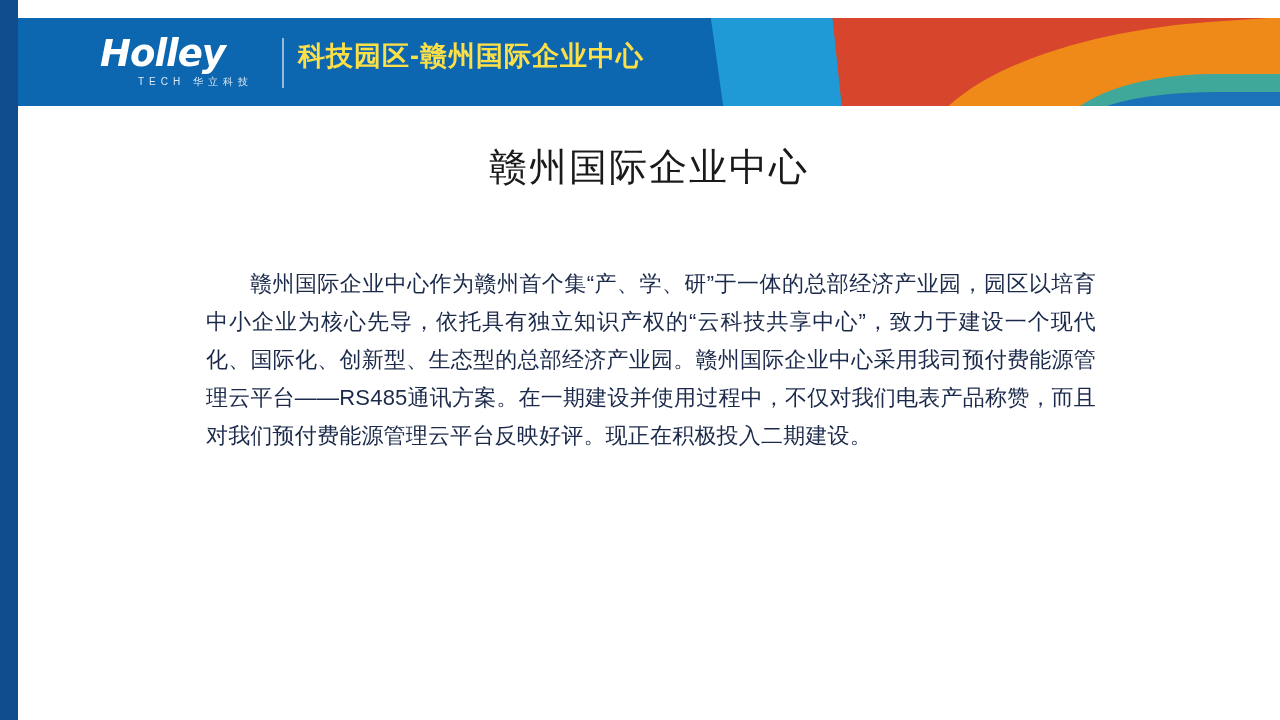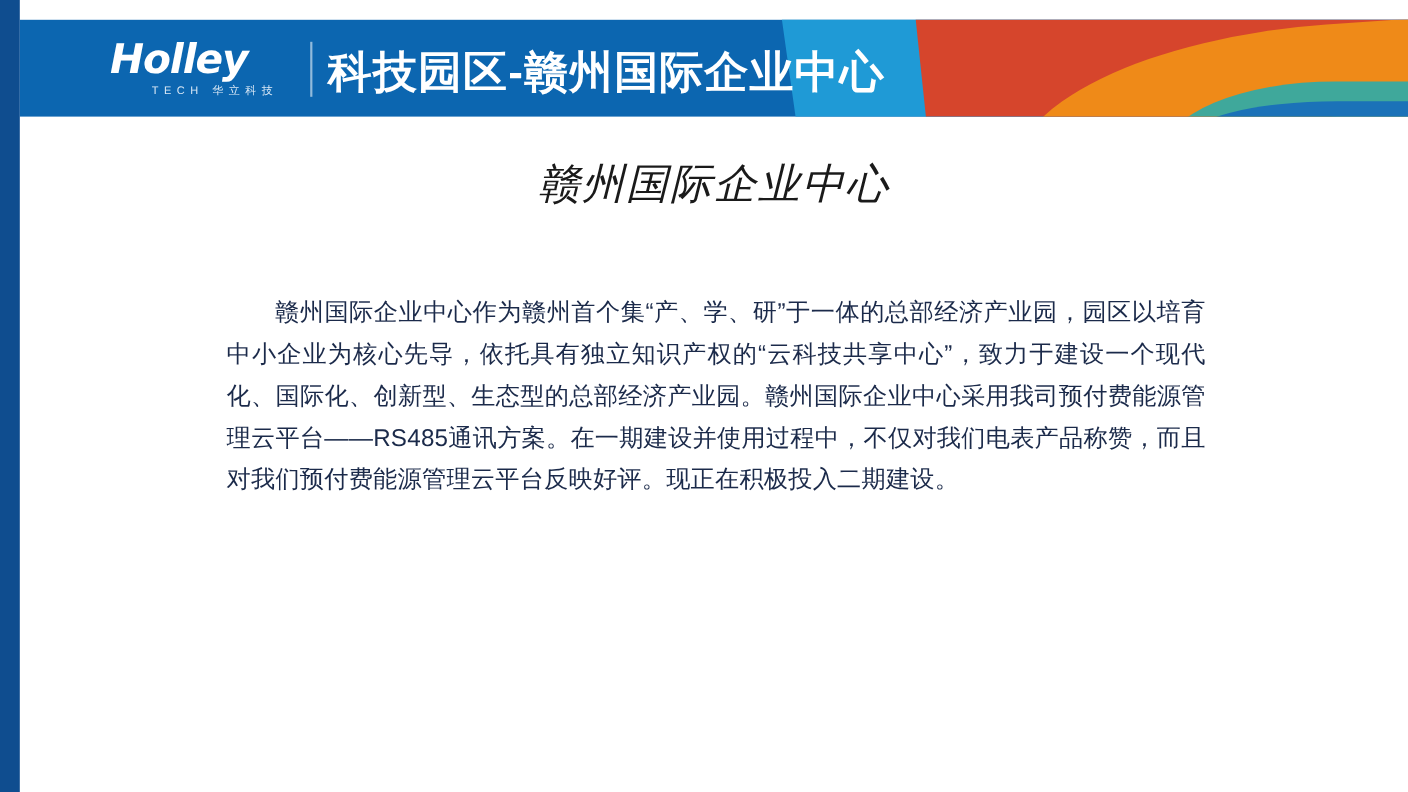--- a/index.html
+++ b/index.html
@@ -122,38 +122,37 @@
     left: 264px;
     top: 20px;
     width: 2px;
     height: 50px;
     background: rgba(255,255,255,0.55);
   }
   .header-title {
     position: absolute;
     left: 280px;
     top: 20px;
-    font-size: 40px;
+    font-size: 27px;
     font-weight: bold;
-    color: #ffffff;
+    color: #fde047;
     white-space: nowrap;
     letter-spacing: 1px;
   }
 
   
   .slide-title {
     position: absolute;
     left: 18px;
     top: 142px;
     width: 1262px;
     text-align: center;
     font-size: 38px;
     color: #1a1a1a;
     letter-spacing: 2px;
-    font-style: italic;
   }
 
   .body-text {
     position: absolute;
     left: 206px;
     top: 265px;
     width: 890px;
     font-size: 22px;
     line-height: 38px;
     color: #1b2a4a;

